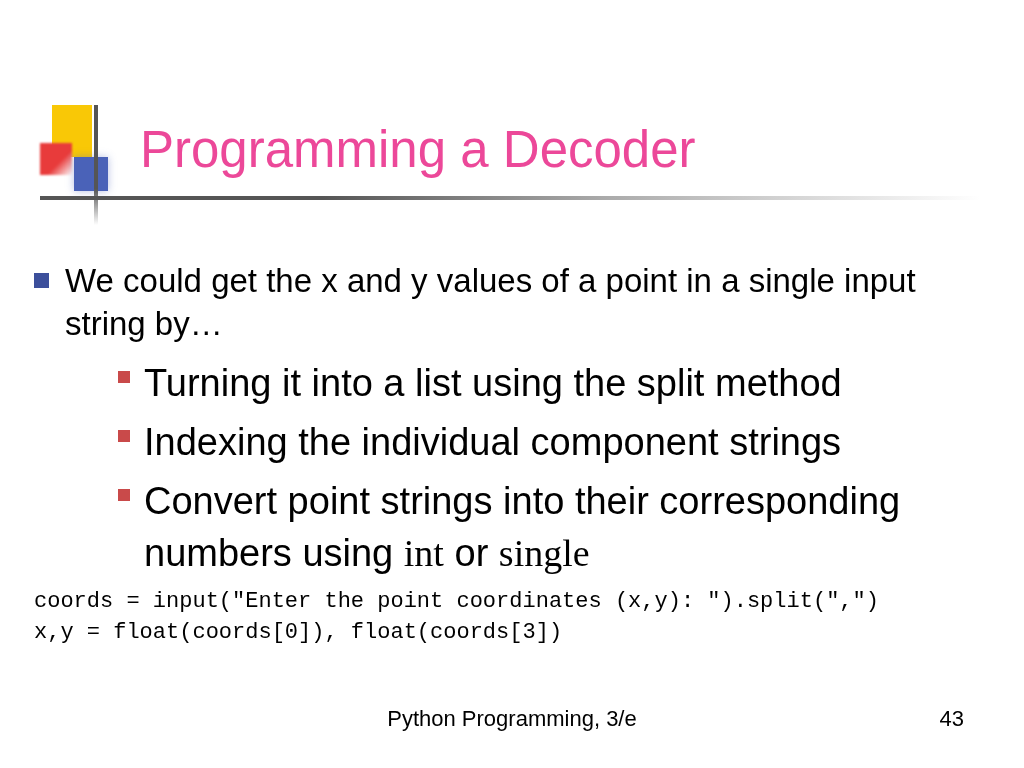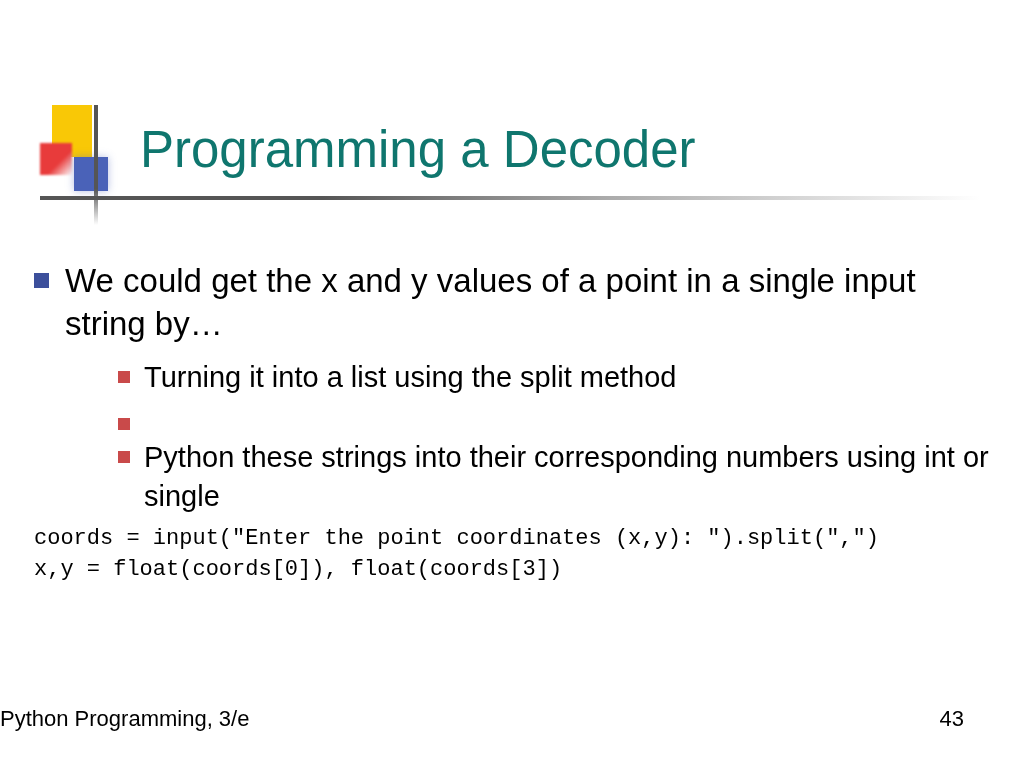--- a/index.html
+++ b/index.html
@@ -58,21 +58,21 @@
     left: 94px;
     width: 4px;
     height: 120px;
     background: linear-gradient(to bottom, #555 0%, #555 70%, #fff 100%);
   }
   .slide-title {
     position: absolute;
     top: 120px;
     left: 140px;
     font-size: 51px;
-    color: #0f766e;
+    color: #ec4899;
     font-weight: normal;
   }
   .content {
     position: absolute;
     top: 260px;
     left: 34px;
     width: 960px;
   }
   .bullet-l1 {
     display: flex;
@@ -103,40 +103,41 @@
   }
   .bullet-l2 .marker {
     width: 12px;
     height: 12px;
     background: #c94a4a;
     flex-shrink: 0;
     margin-top: 13px;
     margin-right: 14px;
   }
   .bullet-l2 .text {
-    font-size: 29px;
+    font-size: 38px;
     color: #000;
     line-height: 1.35;
   }
   .mono {
-    font-family: Liberation Sans, sans-serif;
+    font-family: Liberation Serif, serif;
   }
   .code-block {
     margin-top: 6px;
     font-family: "Courier New", Courier, monospace;
     font-size: 22px;
     color: #000;
     line-height: 1.4;
     white-space: pre;
   }
   .footer-text {
     position: absolute;
     bottom: 36px;
     left: 0;
     width: 1024px;
+    text-align: center;
     font-size: 22px;
     color: #000;
   }
   .page-number {
     position: absolute;
     bottom: 36px;
     right: 60px;
     font-size: 22px;
     color: #000;
   }
@@ -161,24 +162,25 @@
     <div class="text">We could get the x and y values of a point in a single input string by…</div>
   </div>
 
   <div class="sub-list">
     <div class="bullet-l2">
       <div class="marker"></div>
       <div class="text">Turning it into a list using the split method</div>
     </div>
     <div class="bullet-l2">
       <div class="marker"></div>
+      <div class="text">Indexing the individual component strings</div>
     </div>
     <div class="bullet-l2">
       <div class="marker"></div>
-      <div class="text"><span>Python these strings into their corresponding numbers using </span><span class="mono">int</span><span> or </span><span class="mono">single</span></div>
+      <div class="text"><span>Convert point strings into their corresponding numbers using </span><span class="mono">int</span><span> or </span><span class="mono">single</span></div>
     </div>
   </div>
 
   <div class="code-block"><span>coords = input("Enter the point coordinates (x,y): ").split(",")</span>
 <span>x,y = float(coords[0]), float(coords[3])</span></div>
 
 </div>
 
 <div class="footer-text">Python Programming, 3/e</div>
 <div class="page-number">43</div>

